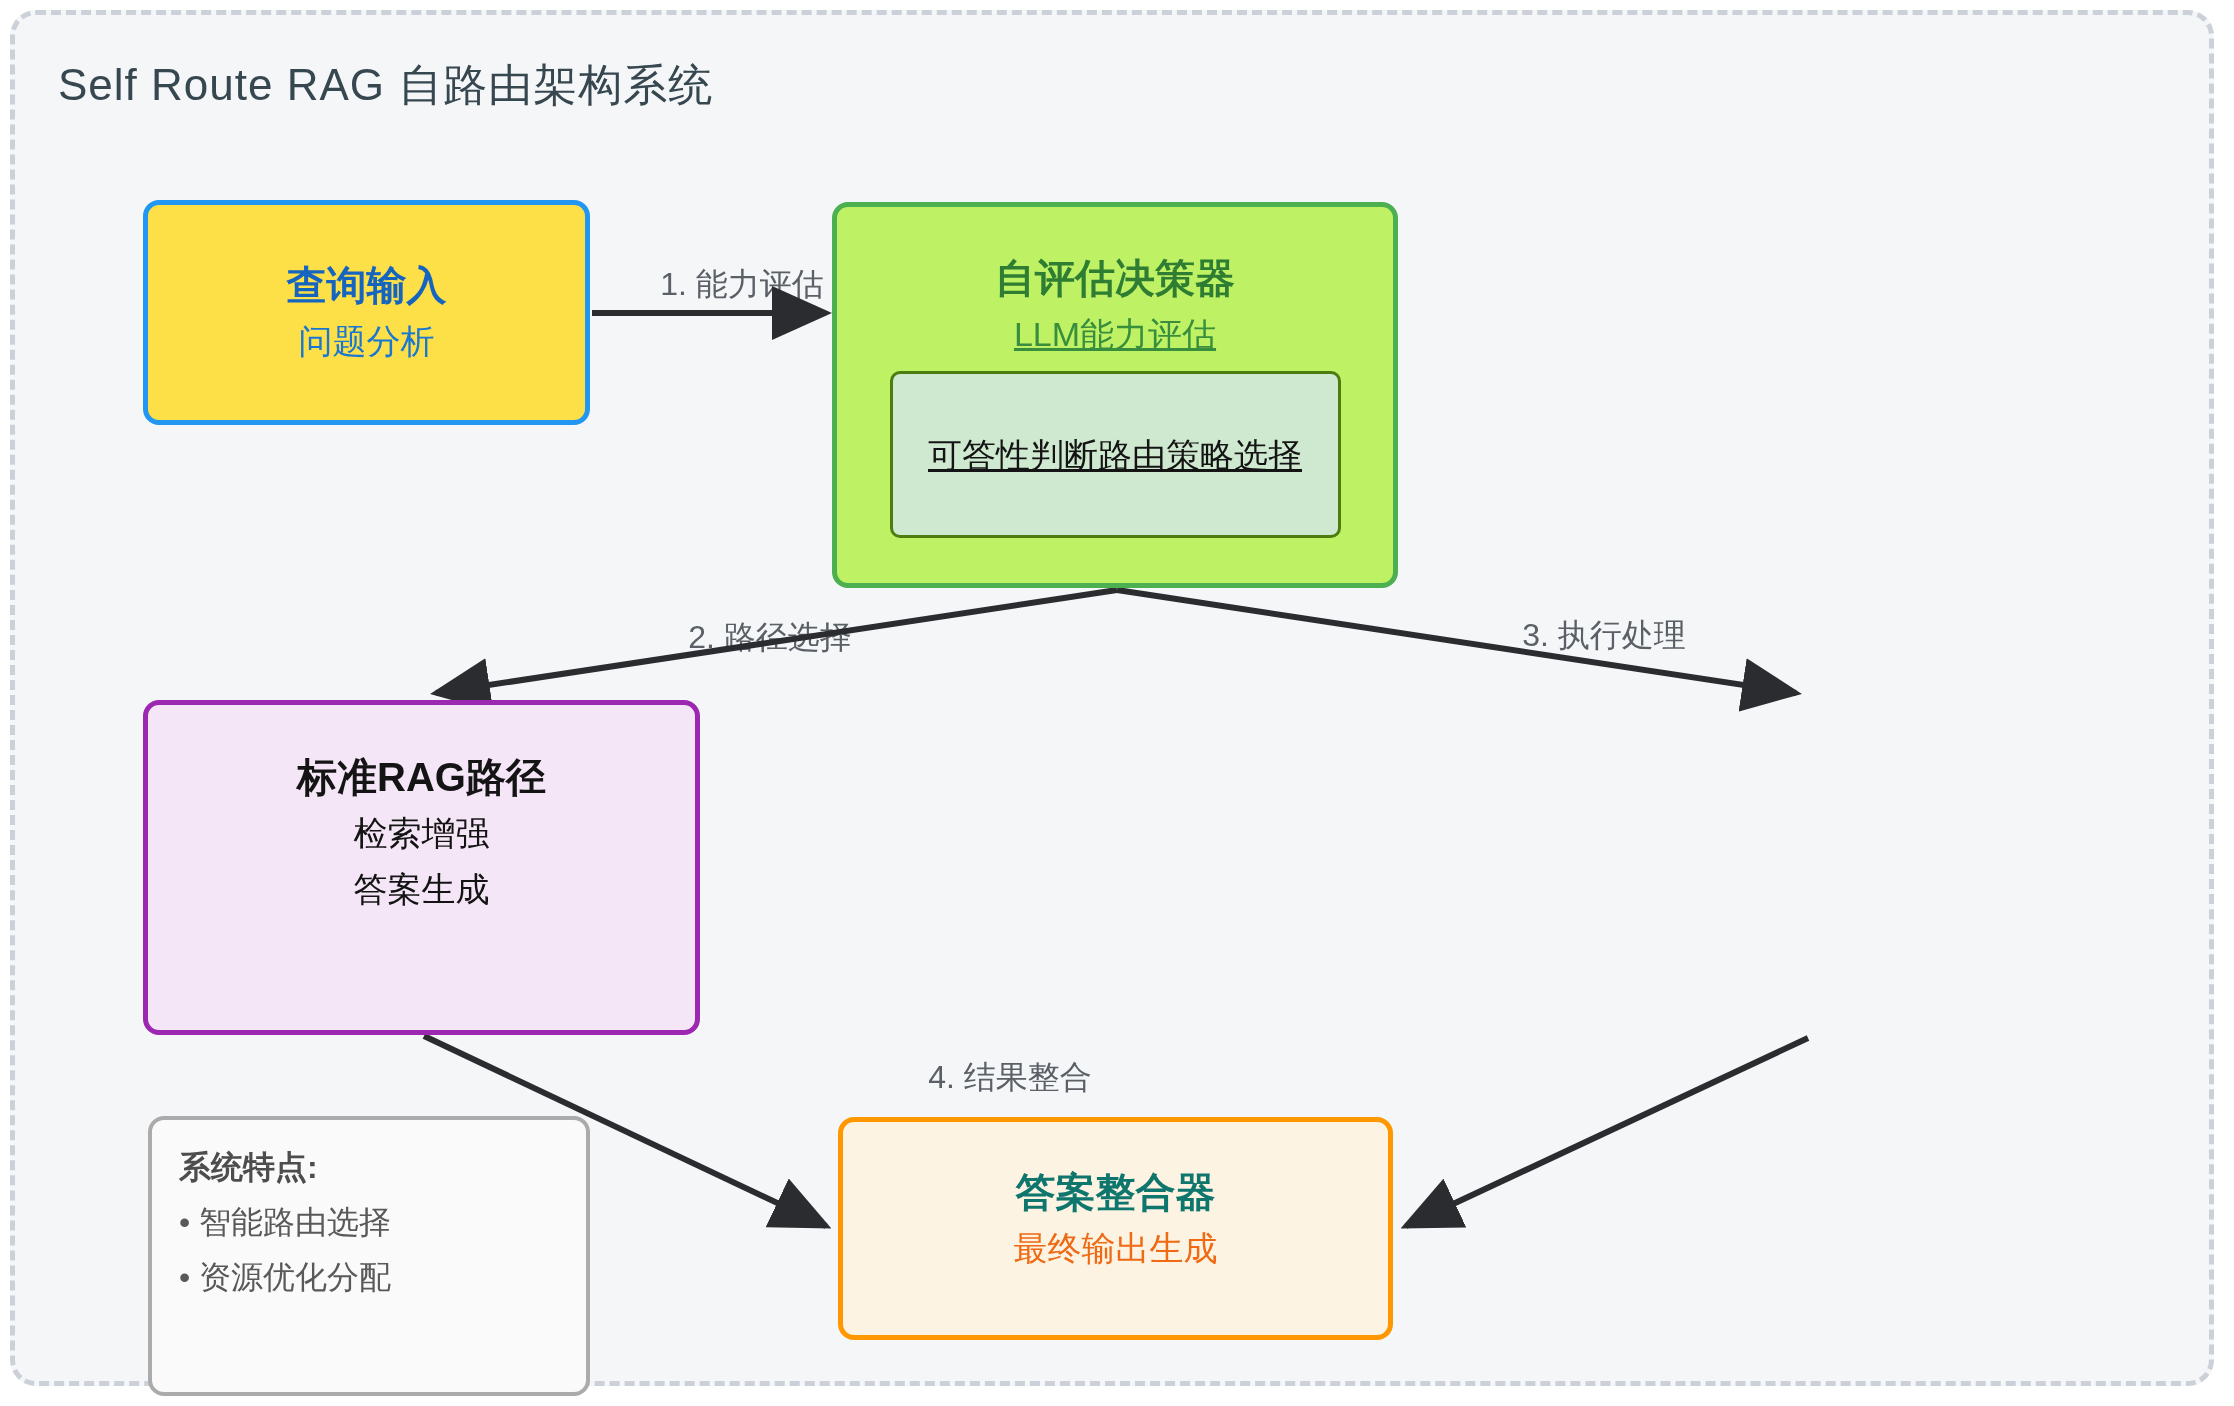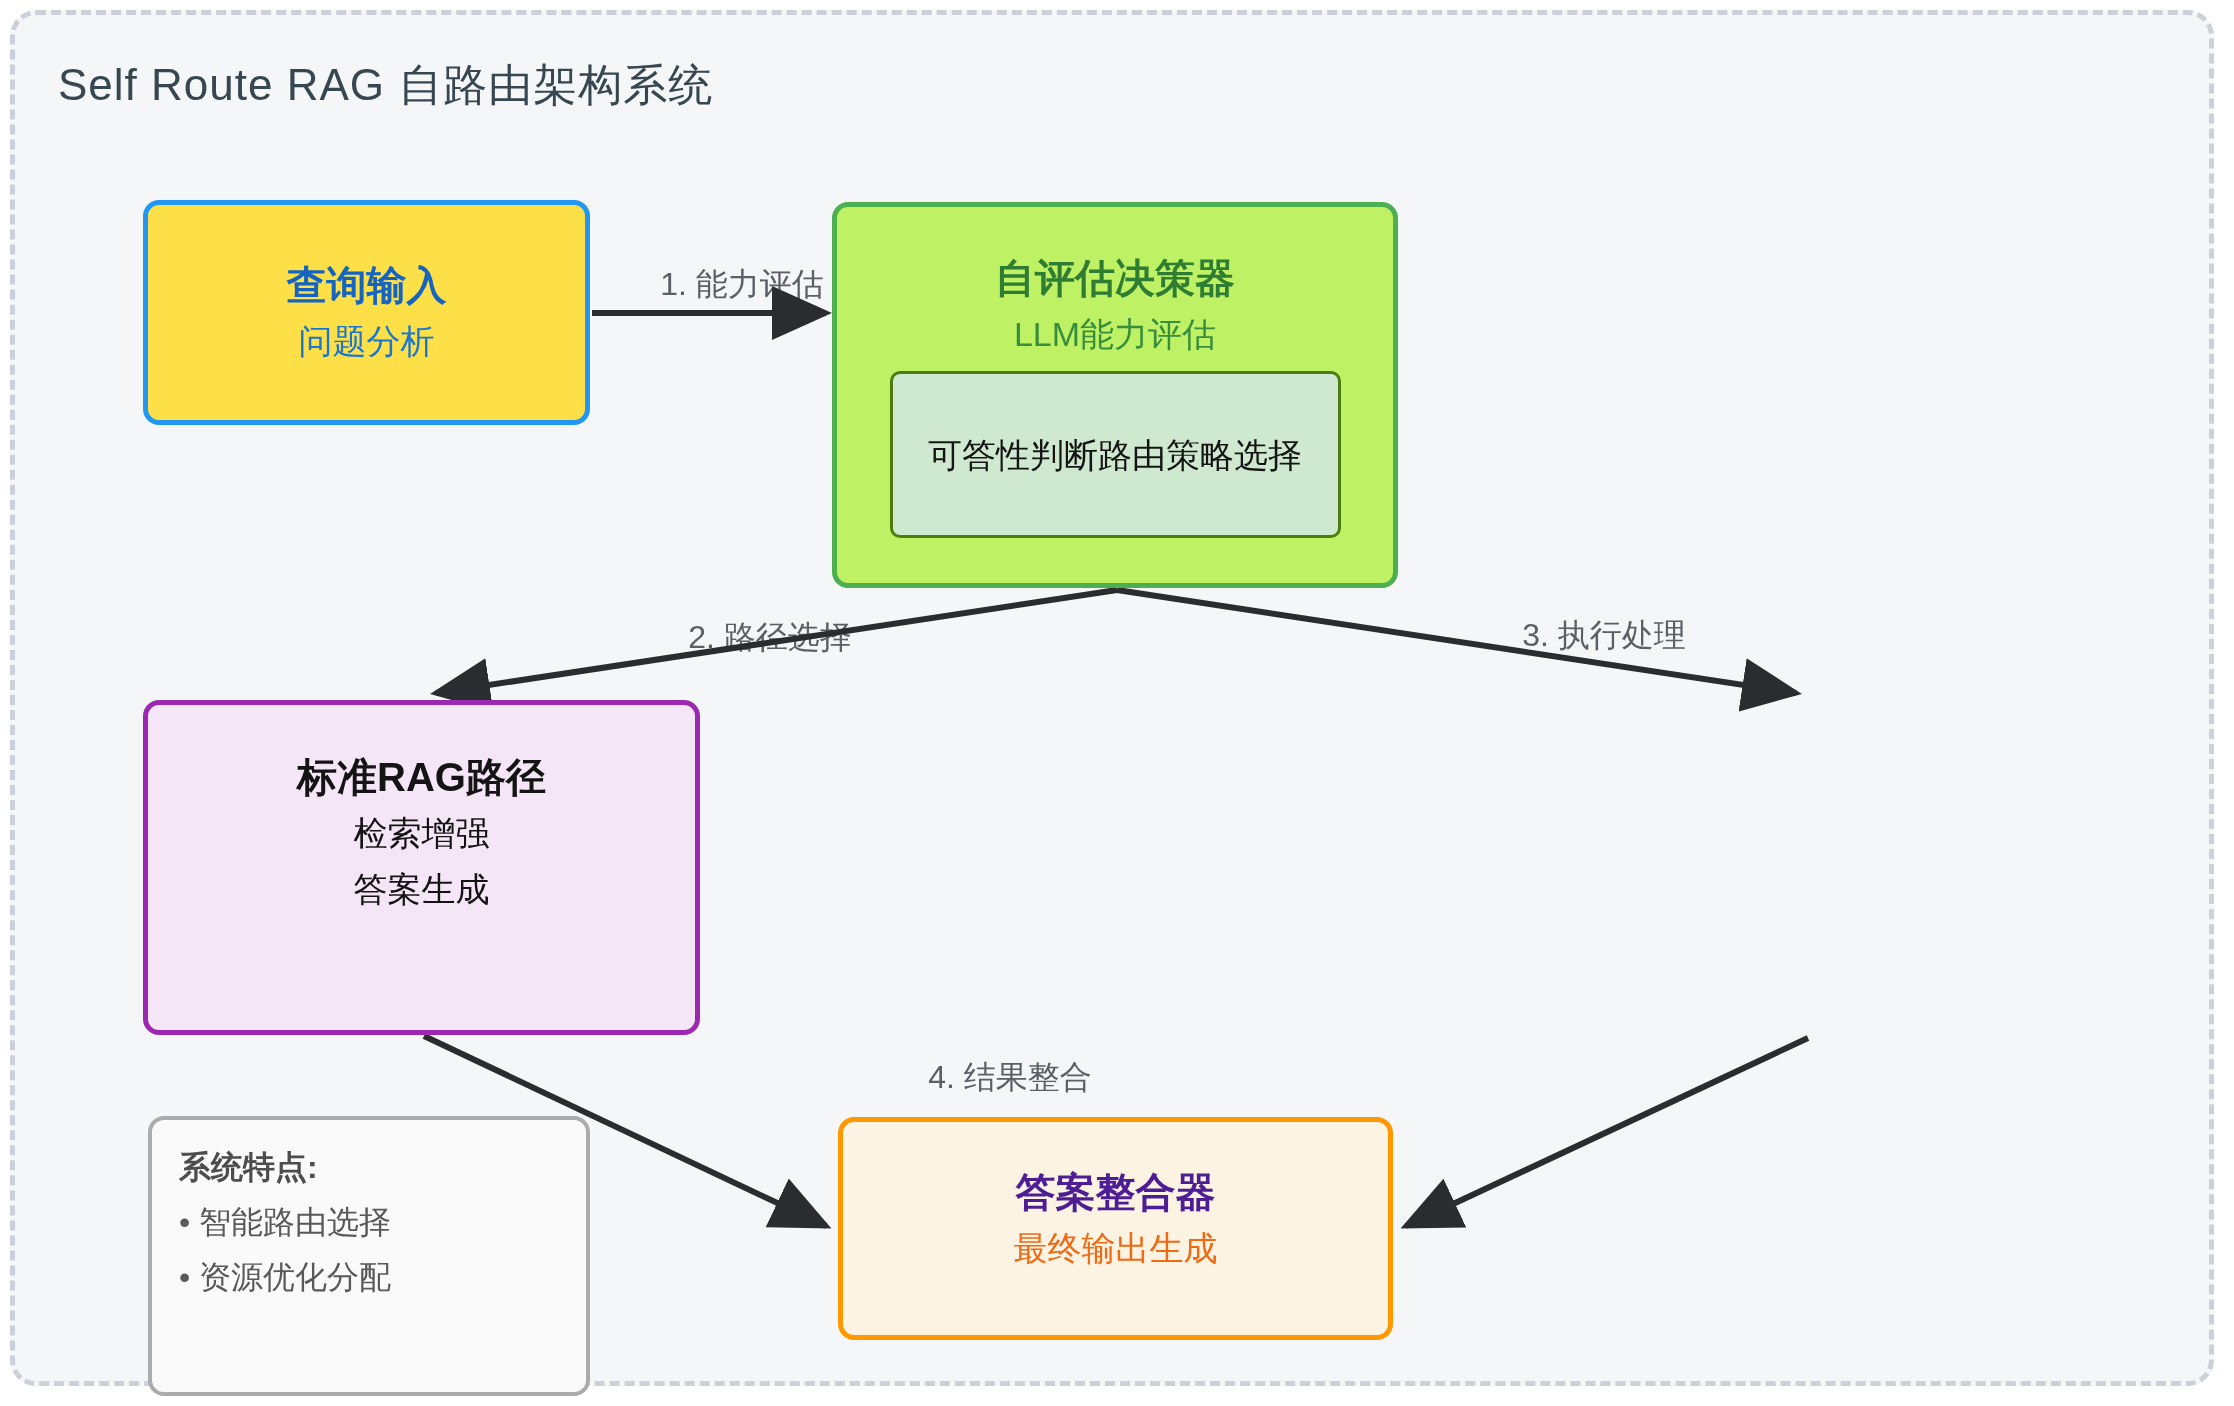--- a/index.html
+++ b/index.html
@@ -64,21 +64,21 @@
   .node-query .node-title { color: #1565c0; }
   .node-query .node-line  { color: #1976d2; }
 
   .node-evaluator {
     left: 832px; top: 202px; width: 566px; height: 386px;
     background: #bef264;
     border: 5px solid #4caf50;
     padding-top: 43px;
   }
   .node-evaluator .node-title { color: #2e7d32; }
-  .node-evaluator .node-line  { color: #388e3c; }
+  .node-evaluator .node-line  { color: #388e3c; text-decoration: underline; }
   .inner-box {
     box-sizing: border-box;
     margin-top: 9px;
     width: 451px; height: 167px;
     background: #cfe8d0;
     border: 3px solid #4d7c0f;
     border-radius: 10px;
     display: flex;
     flex-direction: row;
     justify-content: center;
@@ -95,21 +95,21 @@
   .node-purple .node-line  { color: #141414; }
   .node-standard { left: 143px;  top: 700px; width: 557px; height: 335px; }
   .node-longctx  { left: 1533px; top: 700px; width: 555px; height: 338px; }
 
   .node-integrator {
     left: 838px; top: 1117px; width: 555px; height: 223px;
     background: #fdf3e2;
     border: 5px solid #ff9800;
     padding-top: 42px;
   }
-  .node-integrator .node-title { color: #4c1d95; }
+  .node-integrator .node-title { color: #0f766e; }
   .node-integrator .node-line  { color: #ee6a14; }
 
   .node-features {
     left: 148px; top: 1116px; width: 442px; height: 280px;
     background: #fafafa;
     border: 4px solid #ababab;
     align-items: flex-start;
     text-align: left;
     padding: 20px 24px 0 27px;
   }

